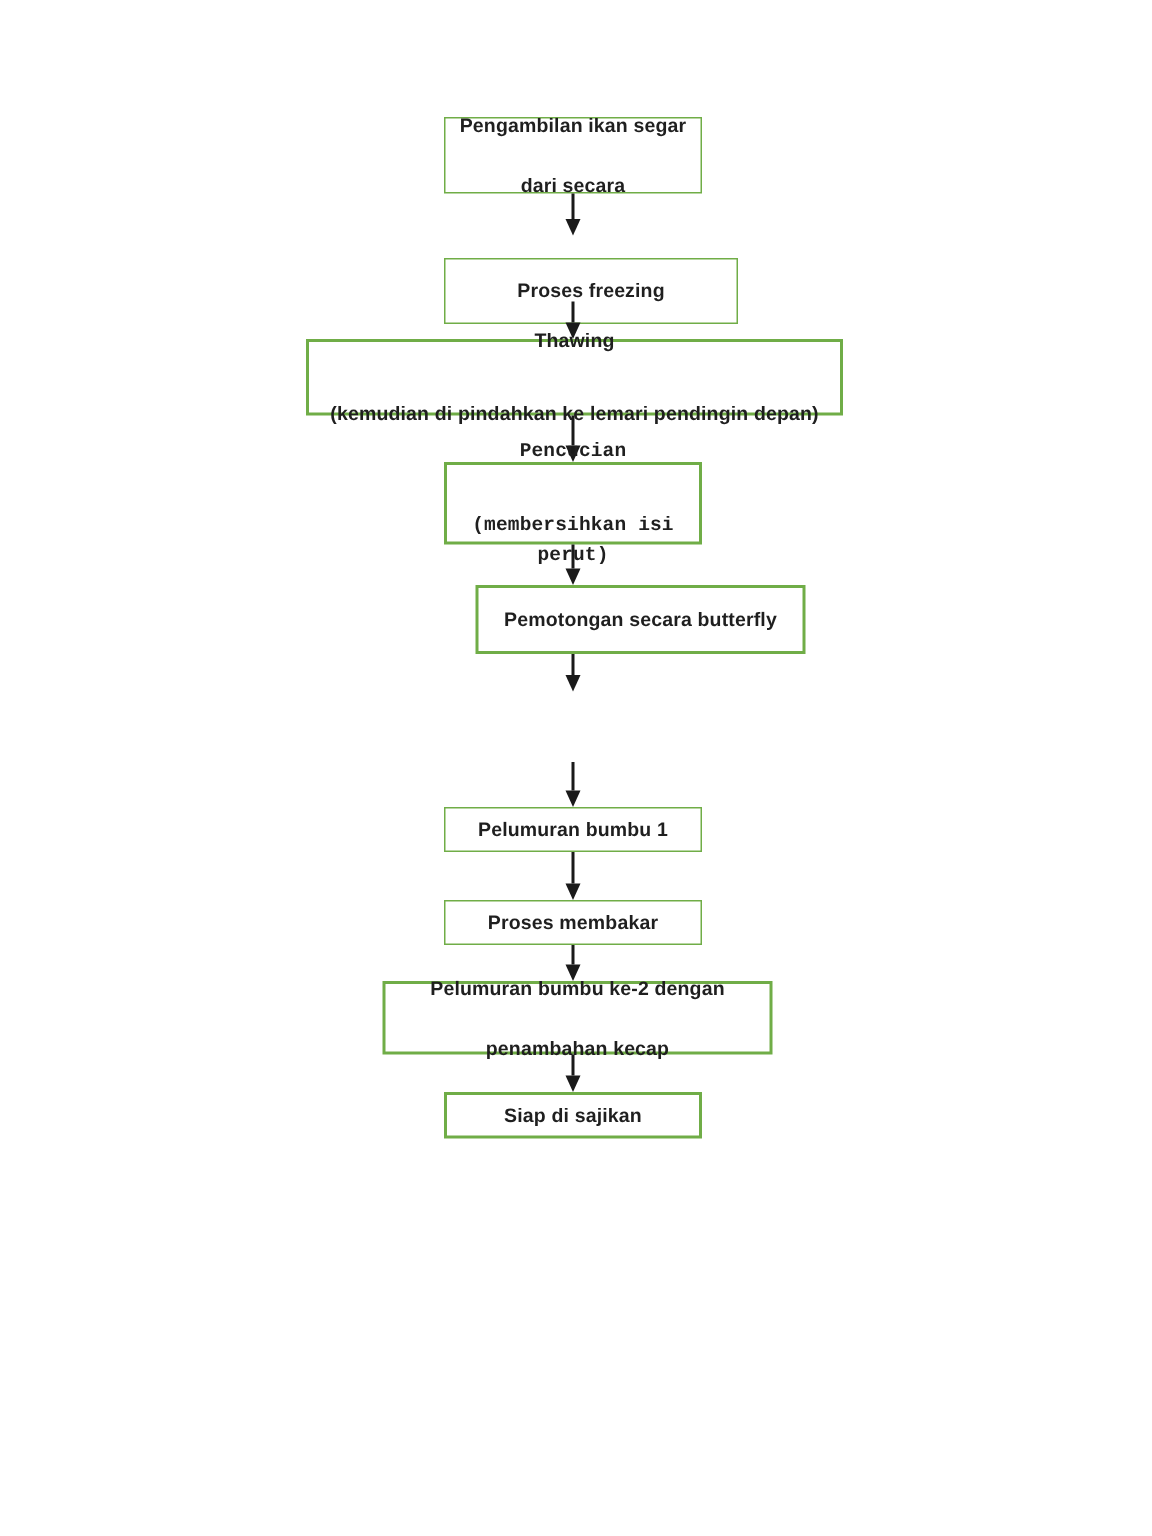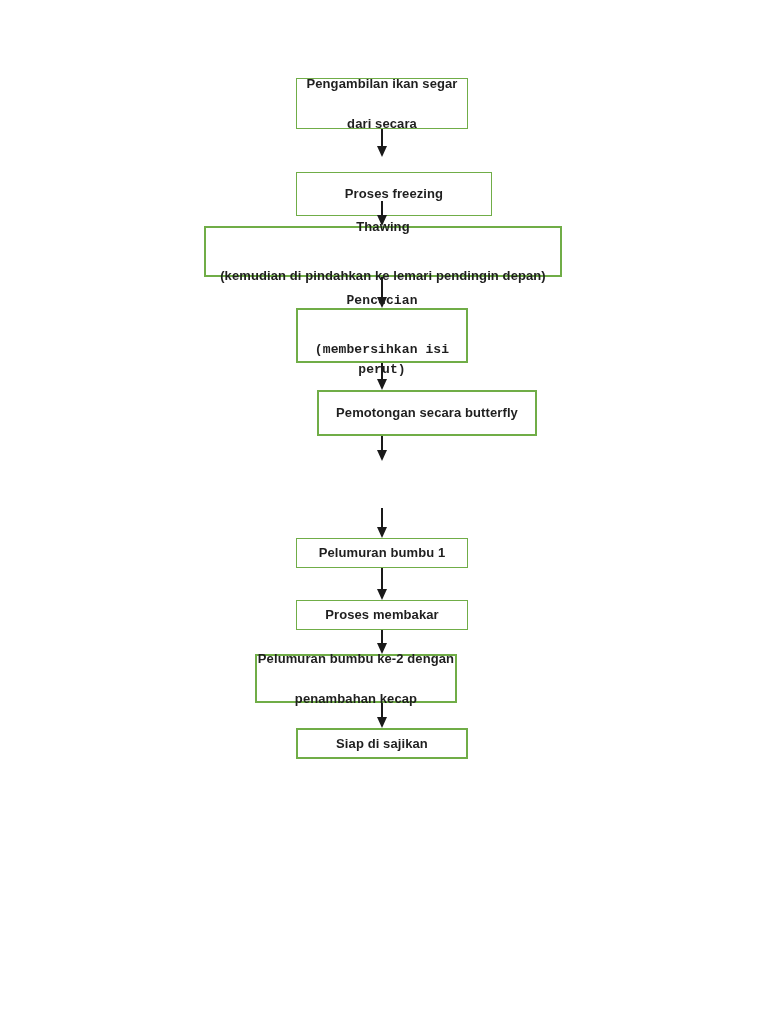--- a/index.html
+++ b/index.html
@@ -106,21 +106,21 @@
   </div>
 
   <div class="node" style="left:296px; top:600px; width:172px; height:30px;">
     <span class="line1">Proses membakar</span>
   </div>
   <div class="arrow" style="left:376px; top:630px; height:24px;">
     <div class="shaft"></div>
     <div class="head"></div>
   </div>
 
-  <div class="node thick" style="left:255px; top:654px; width:202px; height:49px;">
+  <div class="node thick" style="left:255px; top:654px; width:260px; height:49px;">
     <span class="line1">Pelumuran bumbu ke-2 dengan</span>
     <span class="line2">penambahan kecap</span>
   </div>
   <div class="arrow" style="left:376px; top:703px; height:25px;">
     <div class="shaft"></div>
     <div class="head"></div>
   </div>
 
   <div class="node thick" style="left:296px; top:728px; width:172px; height:31px;">
     <span class="line1">Siap di sajikan</span>

